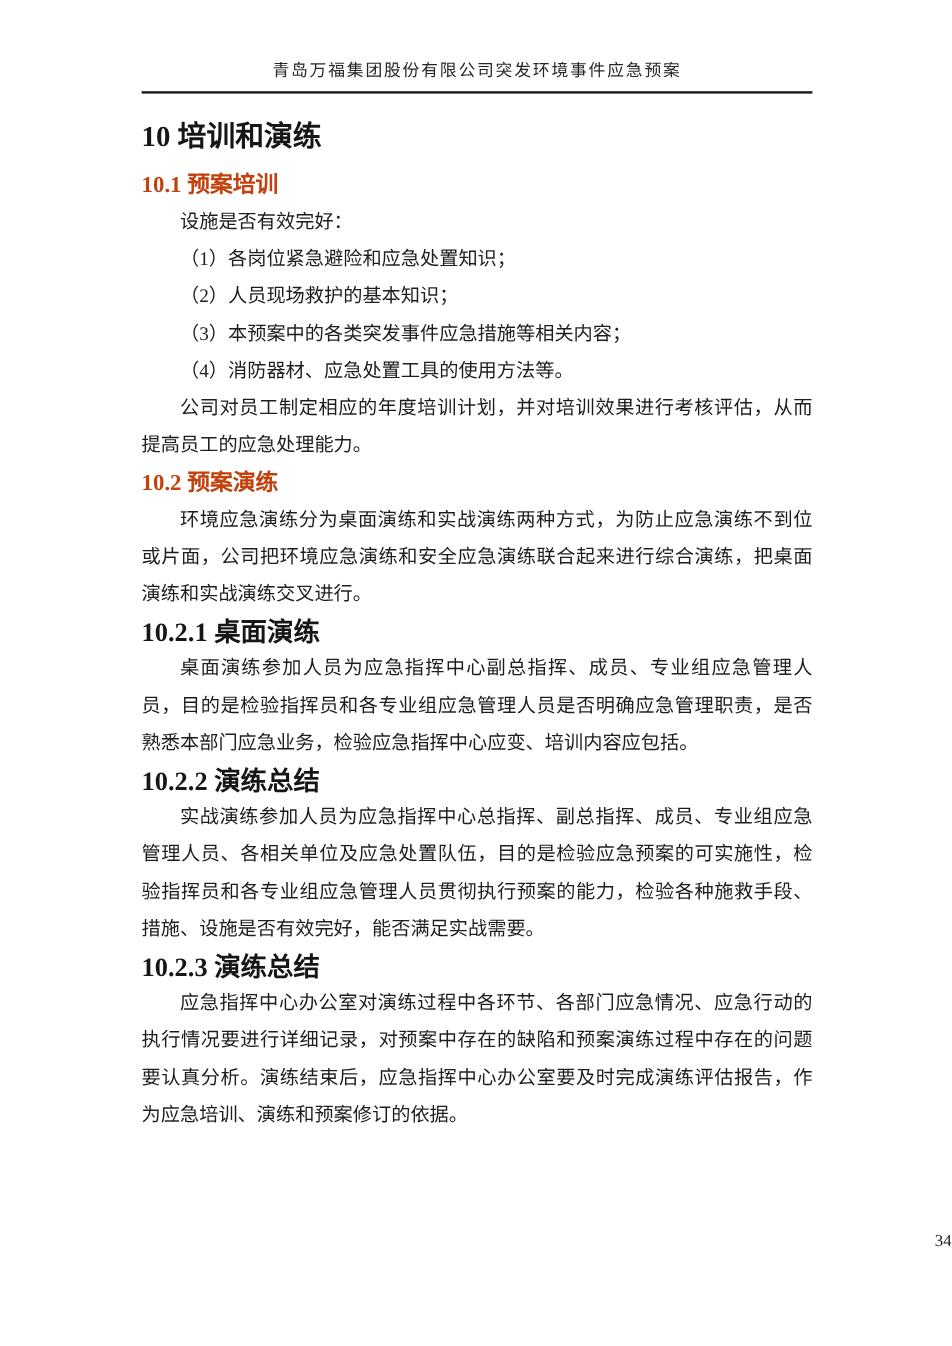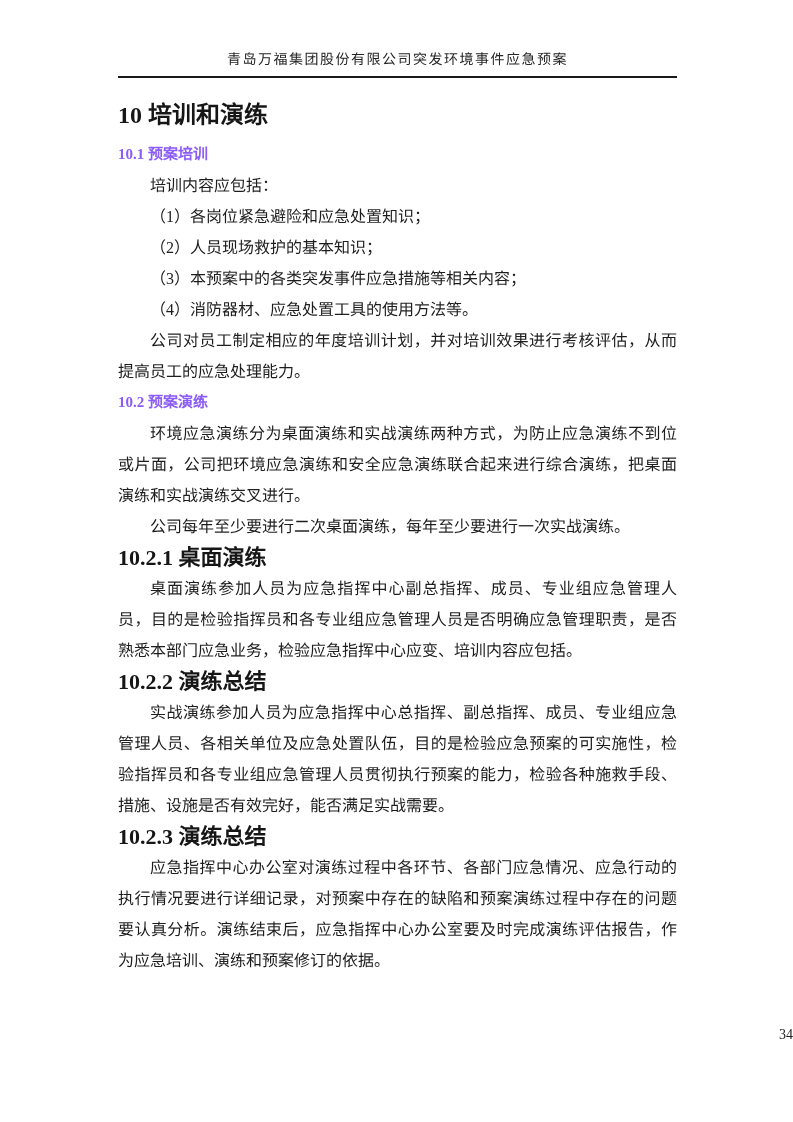--- a/index.html
+++ b/index.html
@@ -37,25 +37,25 @@
     margin: 0 116px 16px 118px;
   }
   h1.chapter {
     font-size: 24px;
     line-height: 36px;
     font-weight: bold;
     margin: 19px 0 6px 0;
     color: #161616;
   }
   h2.section {
-    font-size: 15px;
+    font-size: 19px;
     line-height: 31px;
     font-weight: bold;
     margin: 0;
-    color: #8b5cf6;
+    color: #c2410c;
   }
   h3.subsection {
     font-size: 22px;
     line-height: 31px;
     font-weight: bold;
     margin: 0;
     color: #161616;
   }
   p.body-para {
     font-size: 16px;
@@ -85,31 +85,30 @@
   <div class="doc-header">
     <div class="doc-header-text">青岛万福集团股份有限公司突发环境事件应急预案</div>
   </div>
 
   <div class="content">
 
     <h1 class="chapter">10 培训和演练</h1>
 
     <h2 class="section">10.1 预案培训</h2>
 
-    <p class="body-para">培训内容应包括：</p>
+    <p class="body-para">设施是否有效完好：</p>
     <p class="body-para">（1）各岗位紧急避险和应急处置知识；</p>
     <p class="body-para">（2）人员现场救护的基本知识；</p>
     <p class="body-para">（3）本预案中的各类突发事件应急措施等相关内容；</p>
     <p class="body-para">（4）消防器材、应急处置工具的使用方法等。</p>
     <p class="body-para">公司对员工制定相应的年度培训计划，并对培训效果进行考核评估，从而提高员工的应急处理能力。</p>
 
     <h2 class="section">10.2 预案演练</h2>
 
     <p class="body-para">环境应急演练分为桌面演练和实战演练两种方式，为防止应急演练不到位或片面，公司把环境应急演练和安全应急演练联合起来进行综合演练，把桌面演练和实战演练交叉进行。</p>
-    <p class="body-para">公司每年至少要进行二次桌面演练，每年至少要进行一次实战演练。</p>
 
     <h3 class="subsection">10.2.1 桌面演练</h3>
 
     <p class="body-para">桌面演练参加人员为应急指挥中心副总指挥、成员、专业组应急管理人员，目的是检验指挥员和各专业组应急管理人员是否明确应急管理职责，是否熟悉本部门应急业务，检验应急指挥中心应变、培训内容应包括。</p>
 
     <h3 class="subsection">10.2.2 演练总结</h3>
 
     <p class="body-para">实战演练参加人员为应急指挥中心总指挥、副总指挥、成员、专业组应急管理人员、各相关单位及应急处置队伍，目的是检验应急预案的可实施性，检验指挥员和各专业组应急管理人员贯彻执行预案的能力，检验各种施救手段、措施、设施是否有效完好，能否满足实战需要。</p>
 
     <h3 class="subsection">10.2.3 演练总结</h3>

